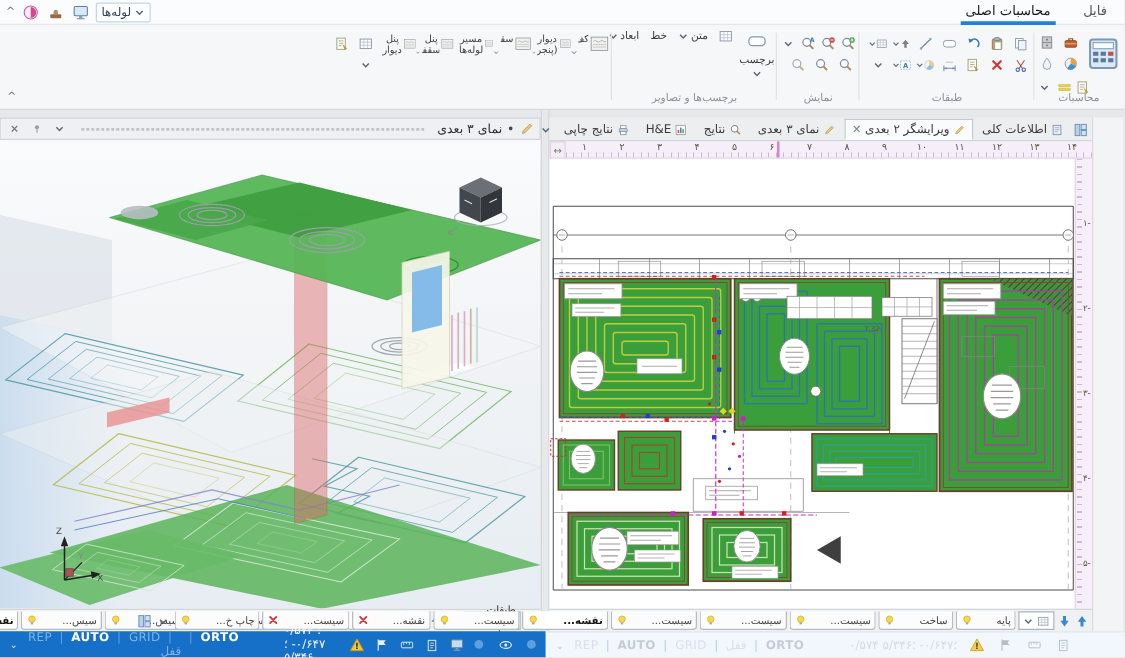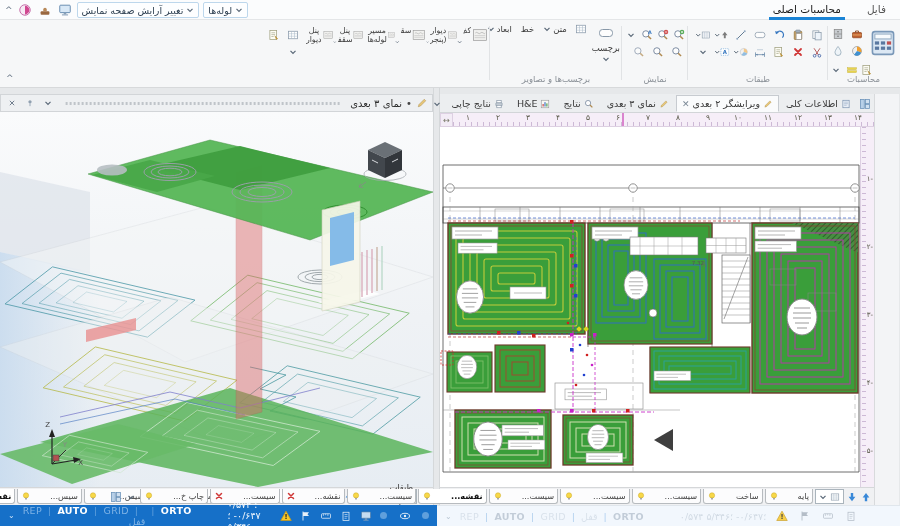--- a/index.html
+++ b/index.html
@@ -296,26 +296,20 @@
     <span class="qico">
         <svg class="i">
           <use href="#i-stamp"></use>
         </svg>
       </span>
     <span class="qico">
         <svg class="i">
           <use href="#i-mon"></use>
         </svg>
       </span>
-    <div class="qbtn">
-        <span>تغییر آرایش صفحه نمایش</span>
-        <svg class="chev8">
-          <use href="#i-chev"></use>
-        </svg>
-      </div>
     <div class="qbtn">
         <span>لوله‌ها</span>
         <svg class="chev8">
           <use href="#i-chev"></use>
         </svg>
       </div>
   </div>
 </div>
 
 <div class="ab ribbon">

